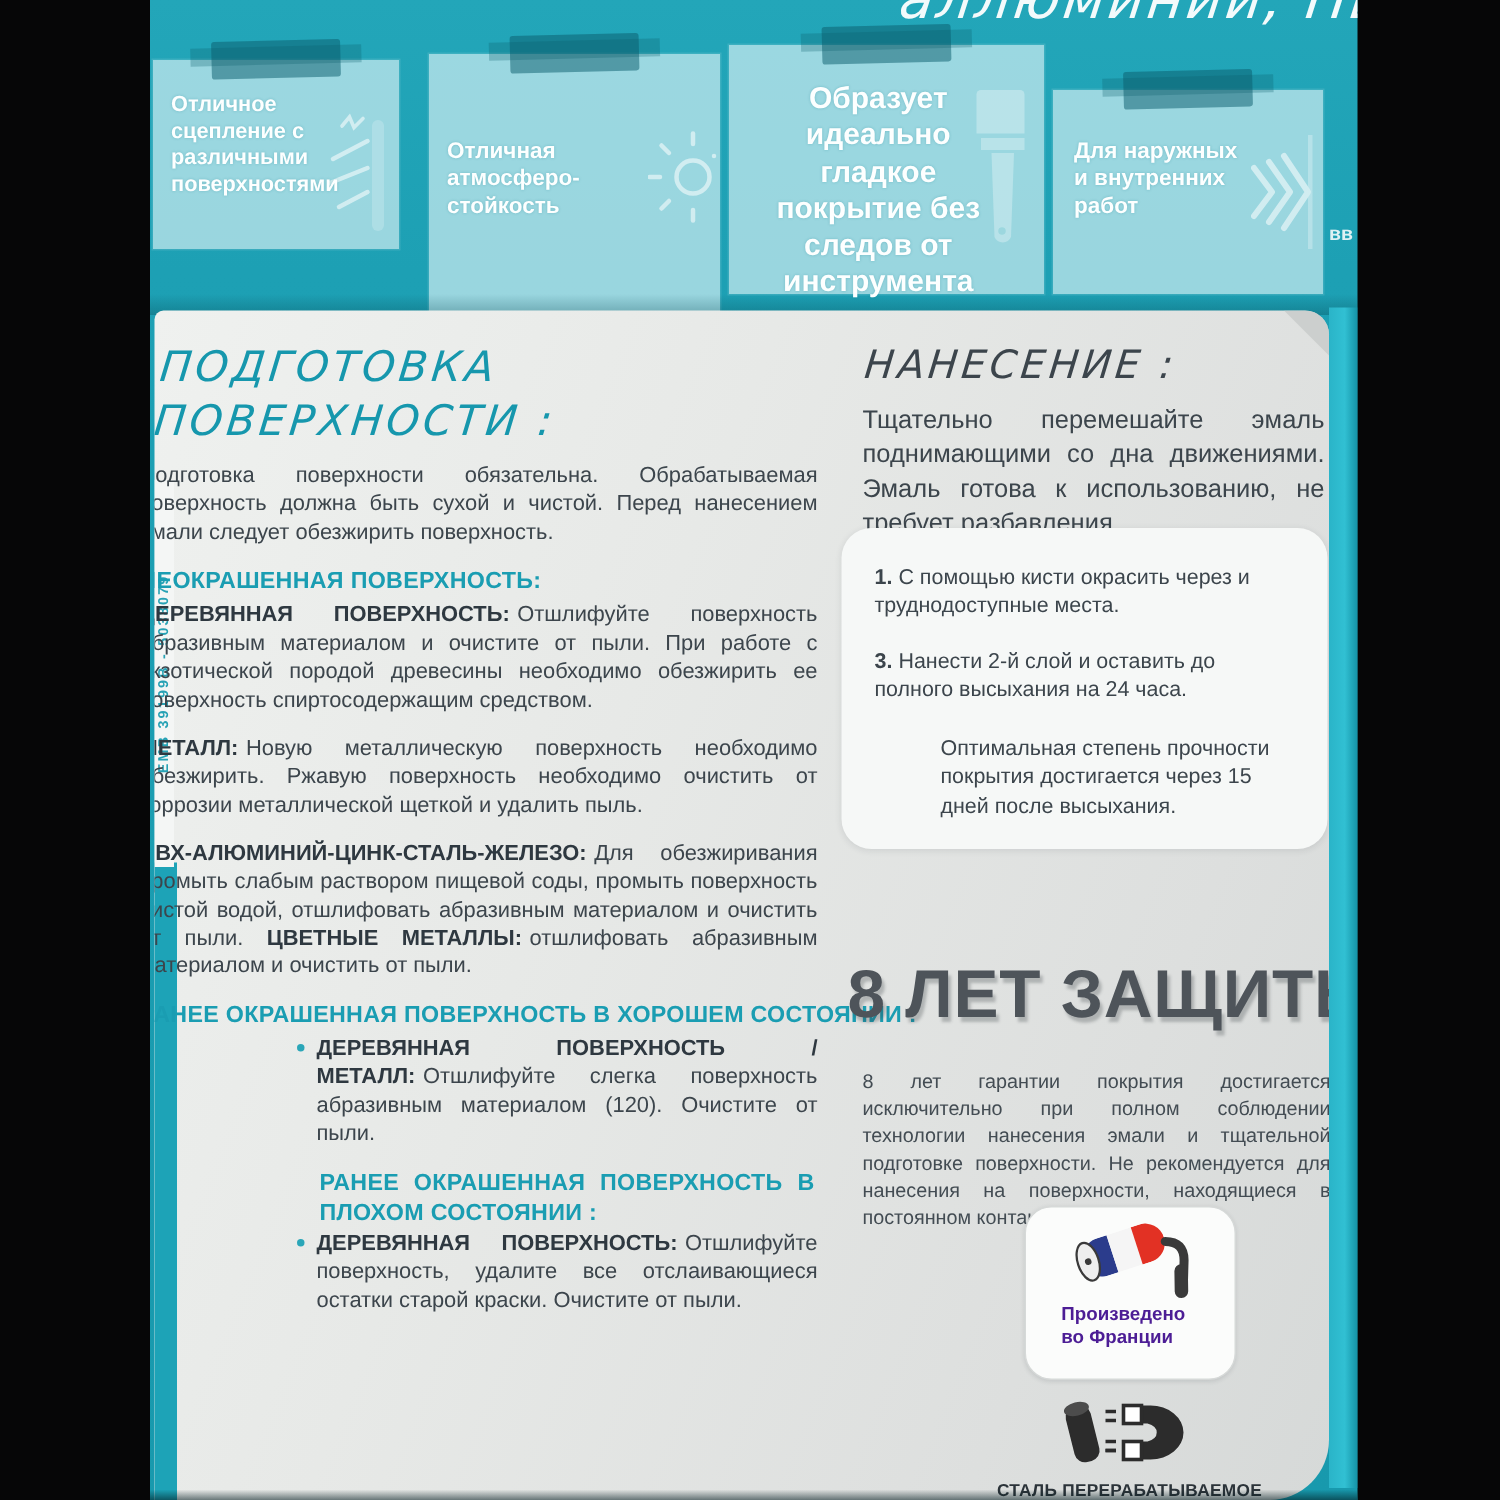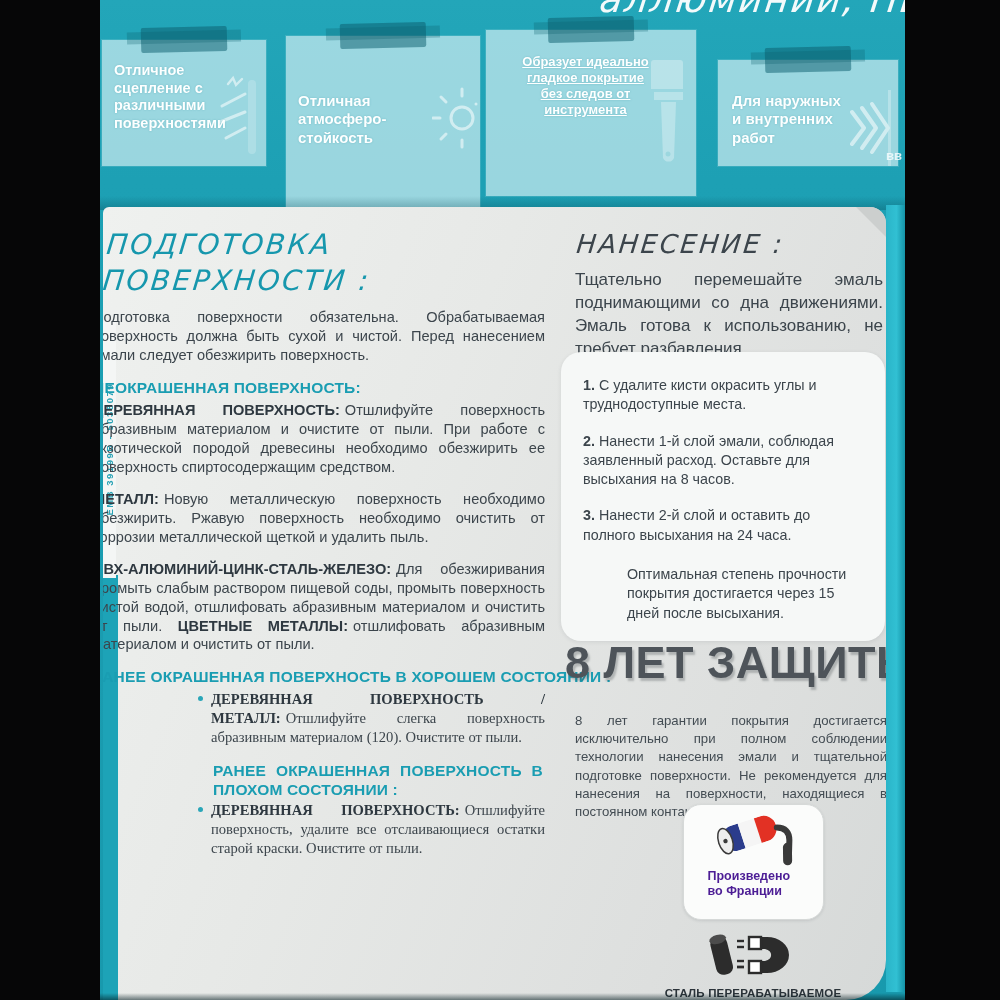--- a/index.html
+++ b/index.html
@@ -26,22 +26,22 @@
         width:86px;height:25px;background:rgba(10,92,107,.50);border-radius:2px;}
   .fbox .tape:after{content:"";position:absolute;left:-14px;top:4px;width:114px;height:12px;
         background:rgba(10,92,107,.28);}
   .fbox .txt{position:relative;z-index:2;line-height:1.22;text-shadow:0 0 2px rgba(20,120,135,.3);}
   .fbox svg{position:absolute;z-index:1;opacity:.55;}
   #fbox1{left:2px;top:40px;width:164px;height:126px;}
   #fbox1 .txt{padding:22px 40px 0 12px;font-size:14.5px;}
   #fbox2{left:186px;top:36px;width:194px;height:193px;}
   #fbox2 .txt{padding:56px 34px 0 12px;font-size:15px;}
   #fbox3{left:386px;top:30px;width:210px;height:166px;text-align:center;}
-  #fbox3 .txt{padding:24px 42px 0 31px;font-size:13px;text-decoration:underline;}
-  #fbox4{left:602px;top:60px;width:180px;height:106px;margin-left:16px;}
+  #fbox3 .txt{padding:24px 42px 0 31px;font-size:20px;}
+  #fbox4{left:602px;top:60px;width:180px;height:136px;}
   #fbox4 .txt{padding:32px 44px 0 14px;font-size:15px;}
   
   #label{position:absolute;left:3px;top:207px;width:783px;height:793px;overflow:hidden;
         background:linear-gradient(112deg,#eff1ef 0%,#e7e9e7 38%,#dddfde 78%,#d6d9d8 100%);
         border-radius:6px 16px 40px 0;}
   .fold{position:absolute;right:0;top:0;width:0;height:0;
         border-top:30px solid #c7cac9;border-left:30px solid transparent;opacity:.8;}
   .emb-strip{position:absolute;left:0;top:113px;width:13px;height:258px;background:#f4f6f5;
         display:flex;align-items:center;justify-content:center;}
   .emb-strip span{writing-mode:vertical-rl;transform:rotate(180deg);font-size:9.5px;
@@ -52,21 +52,21 @@
         transform-origin:left bottom;font-family:"DejaVu Sans",sans-serif;font-weight:400;}
   
   #lcol{position:absolute;left:-10px;top:20px;width:452px;color:#3c454c;font-size:14.6px;
         line-height:1.3;text-align:justify;}
   #lcol .script{font-size:28px;margin:0 0 8px 8px;}
   .lead{font-weight:bold;color:#2e3840;margin-right:5px;}
   .sub-h{color:#1a9db2;font-weight:bold;font-size:15.5px;margin:12px 0 2px;letter-spacing:.2px;}
   .sub-h.nw{white-space:nowrap;}
   .p{margin:3px 0 13px;}
   .bullets{margin-left:118px;}
-  .bullet{position:relative;margin:0 0 5px;font-family:Liberation Serif, serif;}
+  .bullet{position:relative;margin:0 0 5px;}
   .bullet:before{content:"";position:absolute;left:-13px;top:6px;width:5px;height:5px;
         border-radius:50%;background:#2aa6b8;}
   .bad-h{margin-left:120px;margin-top:14px;width:330px;line-height:1.25;}
   
   .rblock{position:absolute;color:#3c454c;}
   #r-title{left:472px;top:22px;font-size:26px;}
   #r-intro{left:472px;top:62px;width:308px;font-size:17px;line-height:1.35;text-align:justify;}
   #steps-box{left:458px;top:145px;width:324px;background:#f6f8f7;border-radius:20px;
         box-shadow:0 1px 4px rgba(40,50,55,.10);padding:24px 22px 18px;box-sizing:border-box;
         font-size:14.3px;line-height:1.35;}
@@ -191,24 +191,21 @@
           </div>
 
         </div>
       </div>
 
       <div class="rblock script" id="r-title">НАНЕСЕНИЕ :</div>
       <div class="rblock" id="r-intro">Тщательно перемешайте эмаль поднимающими со дна движениями. Эмаль готова к использованию, не требует разбавления.</div>
 
       <div class="rblock" id="steps-box">
         <div class="step">
-          <b>1.</b><span>С удалите кисти окрасить углы и труднодоступные места.</span>
-        </div>
-        <div class="step">
-          <b>2.</b><span>Нанести 1-й слой эмали, соблюдая заявленный расход. Оставьте для высыхания на 8 часов.</span>
+          <b>1.</b><span>С помощью кисти окрасить через и труднодоступные места.</span>
         </div>
         <div class="step">
           <b>3.</b><span>Нанести 2-й слой и оставить до полного высыхания на 24 часа.</span>
         </div>
         <div class="note">Оптимальная степень прочности покрытия достигается через 15 дней после высыхания.</div>
       </div>
 
       <div class="rblock" id="prot-title">8 ЛЕТ ЗАЩИТЫ!</div>
       <div class="rblock" id="prot-text">8 лет гарантии покрытия достигается исключительно при полном соблюдении технологии нанесения эмали и тщательной подготовке поверхности. Не рекомендуется для нанесения на поверхности, находящиеся в постоянном контакте с водой.</div>
 

